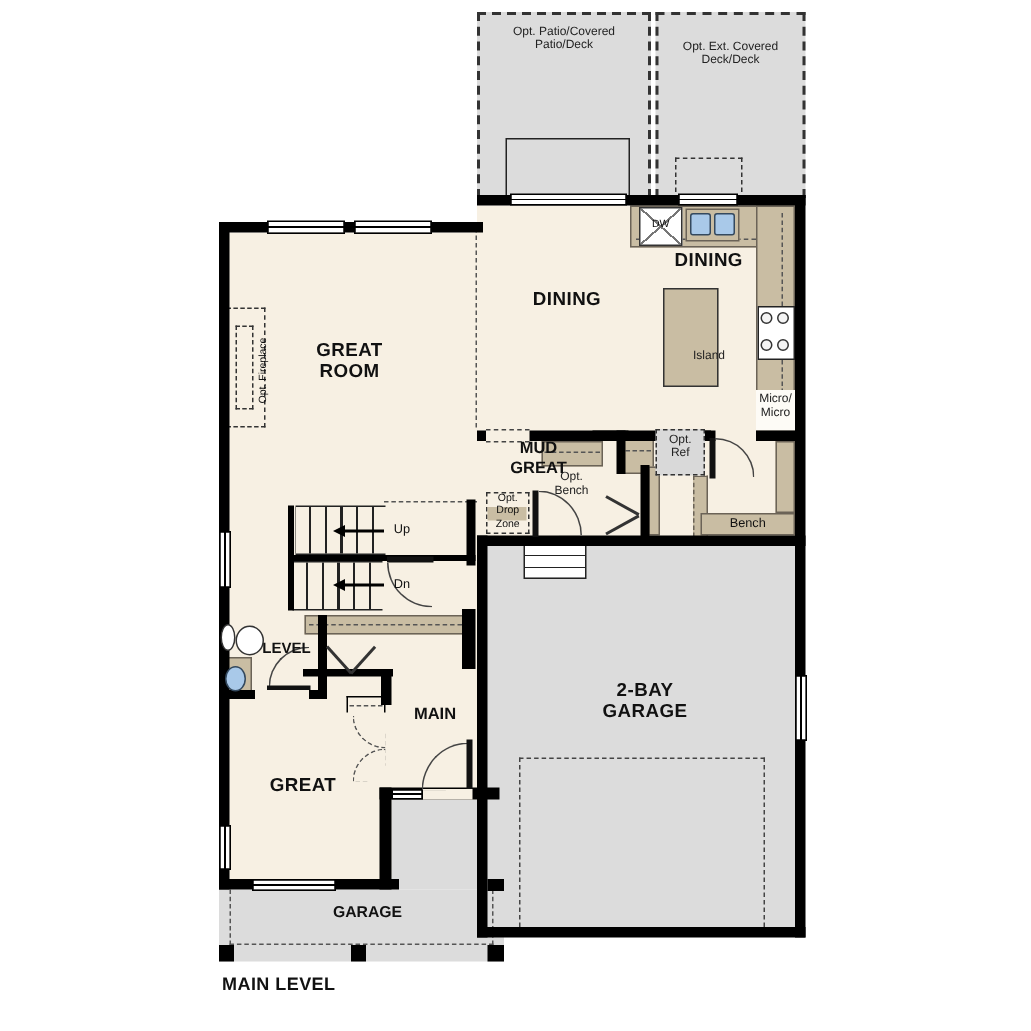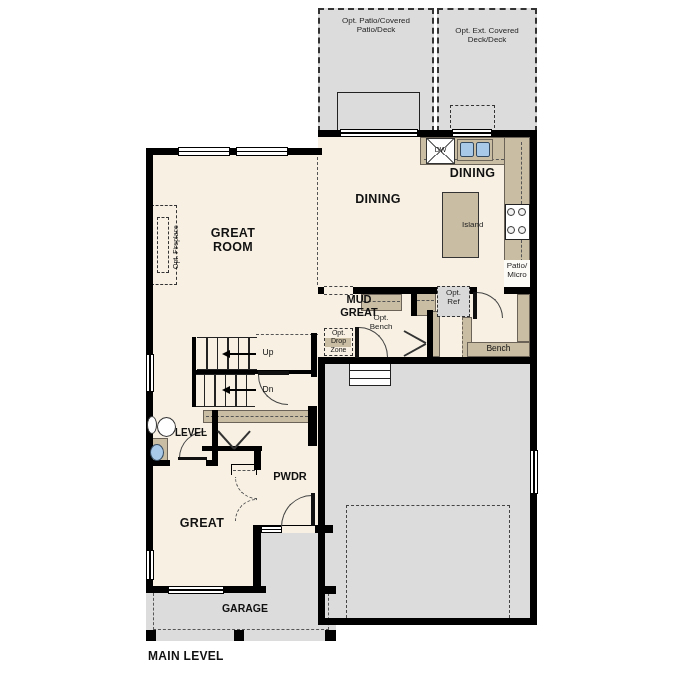--- a/index.html
+++ b/index.html
@@ -77,24 +77,24 @@
   <div class="lbl" style="left:426px;top:146px;width:29px;font-size:7px;">DW</div>
   <div class="counter" style="left:457px;top:139px;width:36px;height:22px;z-index:4;"></div>
   <div class="basin" style="left:460px;top:142px;width:14px;height:15px;"></div>
   <div class="basin" style="left:476px;top:142px;width:14px;height:15px;"></div>
   <div class="abs" style="left:505px;top:204px;width:25px;height:36px;background:#fff;border:1.2px solid #222;z-index:4;"></div>
   <div class="burner" style="left:507px;top:208px;"></div>
   <div class="burner" style="left:518px;top:208px;"></div>
   <div class="burner" style="left:507px;top:226px;"></div>
   <div class="burner" style="left:518px;top:226px;"></div>
   <div class="abs" style="left:504px;top:260px;width:26px;height:27px;background:#fdfbf6;z-index:4;"></div>
-  <div class="lbl sl" style="left:501px;top:261px;width:32px;">Patio/
+  <div class="lbl sl" style="left:501px;top:261px;width:32px;">Micro/
 Micro</div>
   <div class="counter" style="left:442px;top:192px;width:37px;height:66px;border-color:#333;"></div>
-  <div class="lbl sl" style="left:442px;top:220px;width:37px;padding-left:20px;">Island</div>
+  <div class="lbl sl" style="left:442px;top:232px;width:37px;padding-left:20px;">Island</div>
 
   <div class="counter" style="left:361px;top:294px;width:41px;height:17px;"></div>
   <div class="dash-h" style="left:363px;top:301px;width:37px;"></div>
   <div class="lbl sl" style="left:352px;top:313px;width:58px;">Opt.
 Bench</div>
   <div class="dashbox" style="left:324px;top:328px;width:29px;height:28px;z-index:5;">
     <div class="abs" style="left:0;top:9px;width:26px;height:9px;background:#c9bda3;"></div>
   </div>
   <div class="lbl" style="left:324px;top:329px;width:29px;font-size:7px;line-height:1.2;">Opt.
 Drop
@@ -192,18 +192,20 @@
 
   <div class="dash-v" style="left:317px;top:152px;height:133px;"></div>
   <div class="dash-h" style="left:256px;top:334px;width:62px;"></div>
 
   <div class="lbl rl" style="left:430px;top:166px;width:85px;">DINING</div>
   <div class="lbl rl" style="left:338px;top:192px;width:80px;">DINING</div>
   <div class="lbl rl" style="left:193px;top:226px;width:80px;">GREAT
 ROOM</div>
   <div class="lbl ml" style="left:323px;top:293px;width:72px;font-size:11px;">MUD
 GREAT</div>
-  <div class="lbl ml" style="left:265px;top:470px;width:50px;font-size:11px;">PWDR</div>
+  <div class="lbl rl" style="left:370px;top:453px;width:120px;">2-BAY
+GARAGE</div>
+  <div class="lbl ml" style="left:265px;top:470px;width:50px;font-size:11px;">MAIN</div>
   <div class="lbl rl" style="left:167px;top:516px;width:70px;">GREAT</div>
   <div class="lbl ml" style="left:200px;top:602px;width:90px;">GARAGE</div>
   <div class="lbl" style="left:148px;top:650px;width:160px;font-weight:bold;font-size:12px;text-align:left;letter-spacing:.3px;">MAIN LEVEL</div>
 
 </div>
 
 </body></html>

